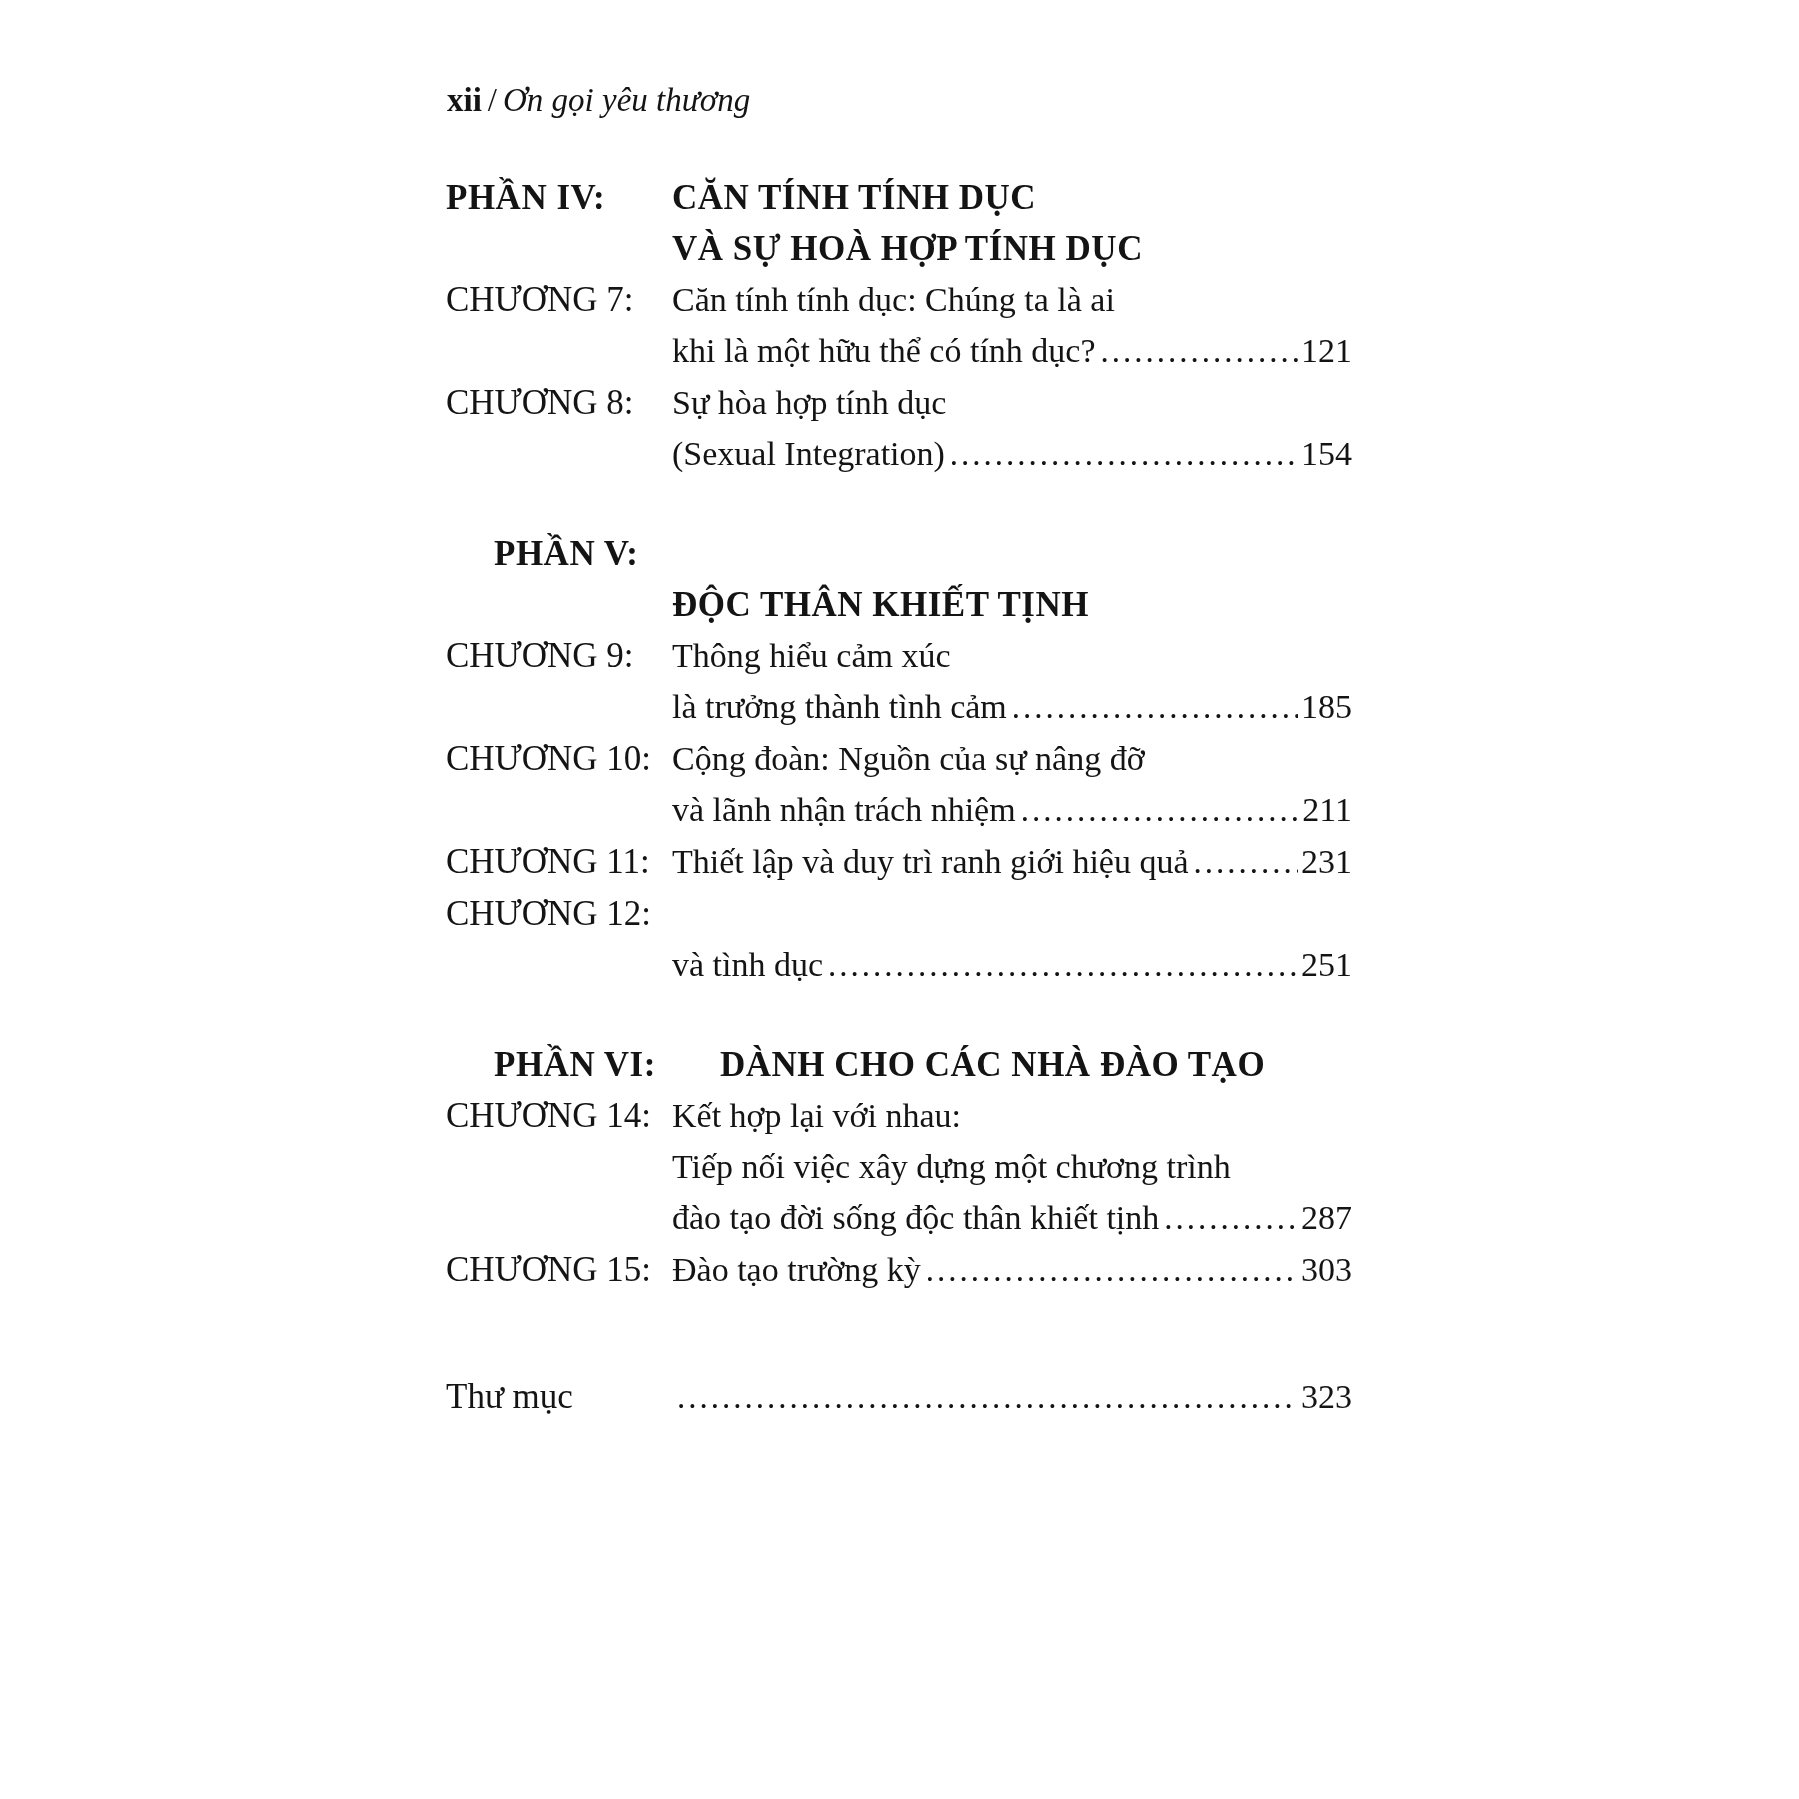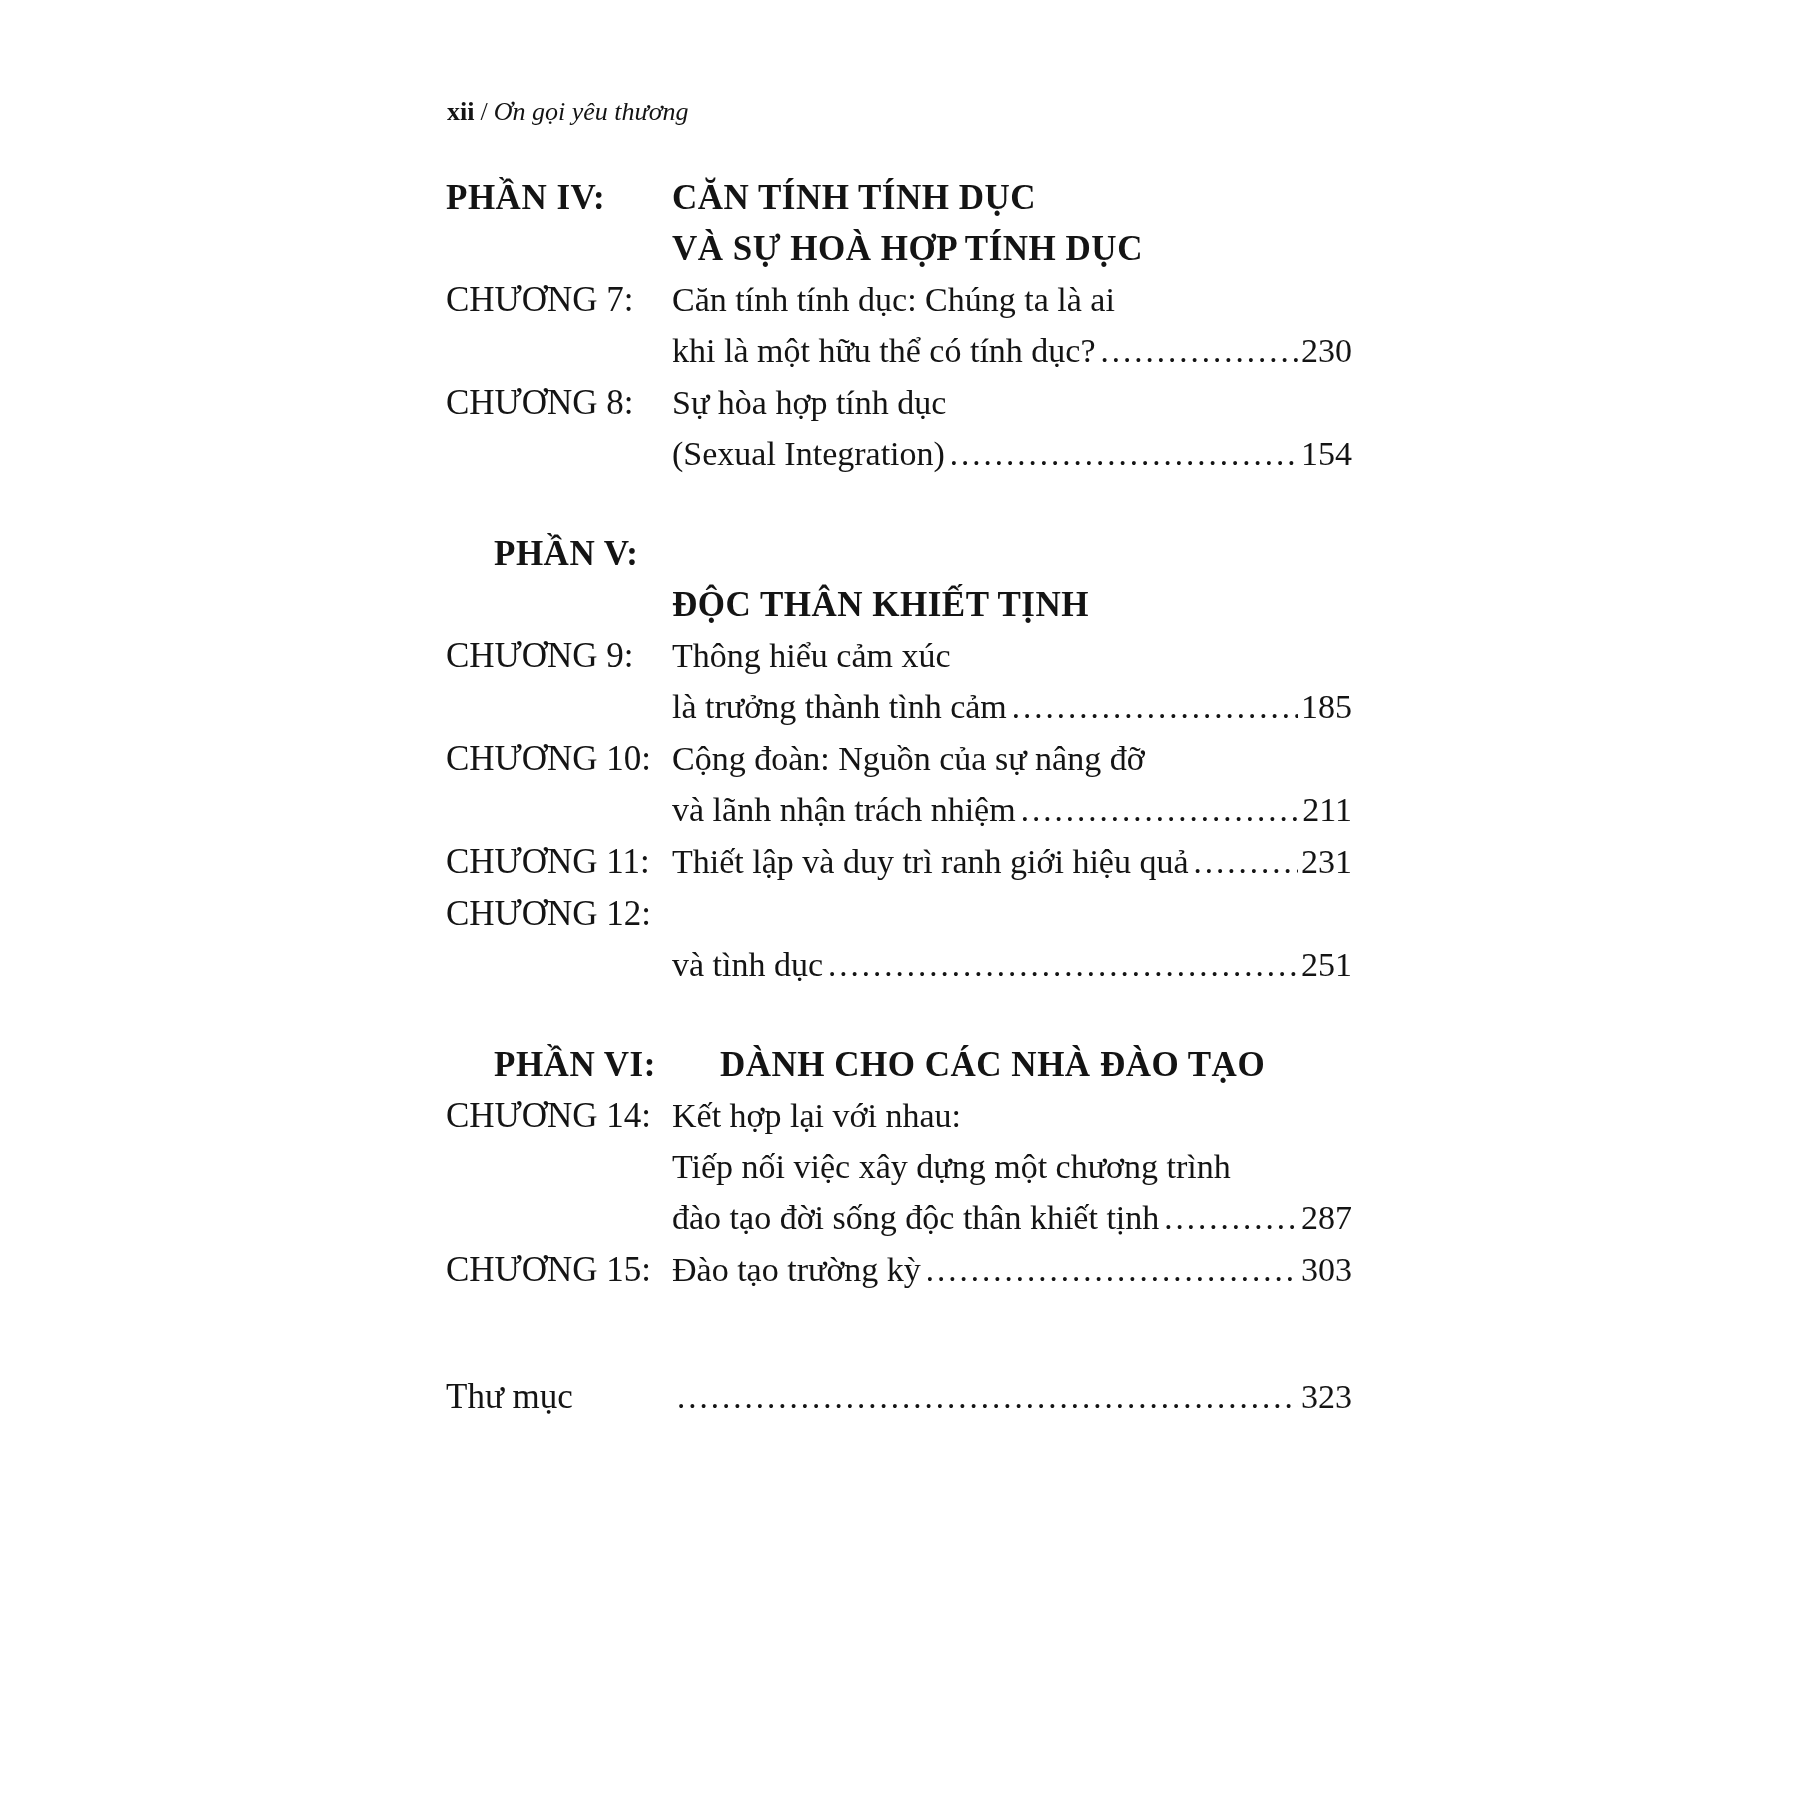--- a/index.html
+++ b/index.html
@@ -8,22 +8,22 @@
     width: 1799px;
     height: 1799px;
     background: #ffffff;
     color: #141414;
     font-family: "Liberation Serif", "DejaVu Serif", serif;
     overflow: hidden;
   }
   .running-header {
     position: absolute;
     left: 447px;
-    top: 92px;
-    font-size: 26px;
+    top: 80px;
+    font-size: 33px;
     line-height: 40px;
     white-space: nowrap;
   }
   .hdr-num { font-weight: bold; }
   .hdr-sep { font-weight: normal; padding: 0 6px; }
   .hdr-title { font-style: italic; }
 
   .toc {
     position: absolute;
     left: 446px;
@@ -91,21 +91,21 @@
       <span class="txt">VÀ SỰ HOÀ HỢP TÍNH DỤC</span>
     </div>
     <div class="row">
       <span class="lbl">CHƯƠNG 7:</span>
       <span class="txt">Căn tính tính dục: Chúng ta là ai</span>
     </div>
     <div class="row">
       <span class="lbl"></span>
       <span class="txt">khi là một hữu thể có tính dục?</span>
       <span class="leader"></span>
-      <span class="pg">230</span>
+      <span class="pg">121</span>
     </div>
     <div class="row">
       <span class="lbl">CHƯƠNG 8:</span>
       <span class="txt">Sự hòa hợp tính dục</span>
     </div>
     <div class="row">
       <span class="lbl"></span>
       <span class="txt">(Sexual Integration)</span>
       <span class="leader"></span>
       <span class="pg">154</span>

